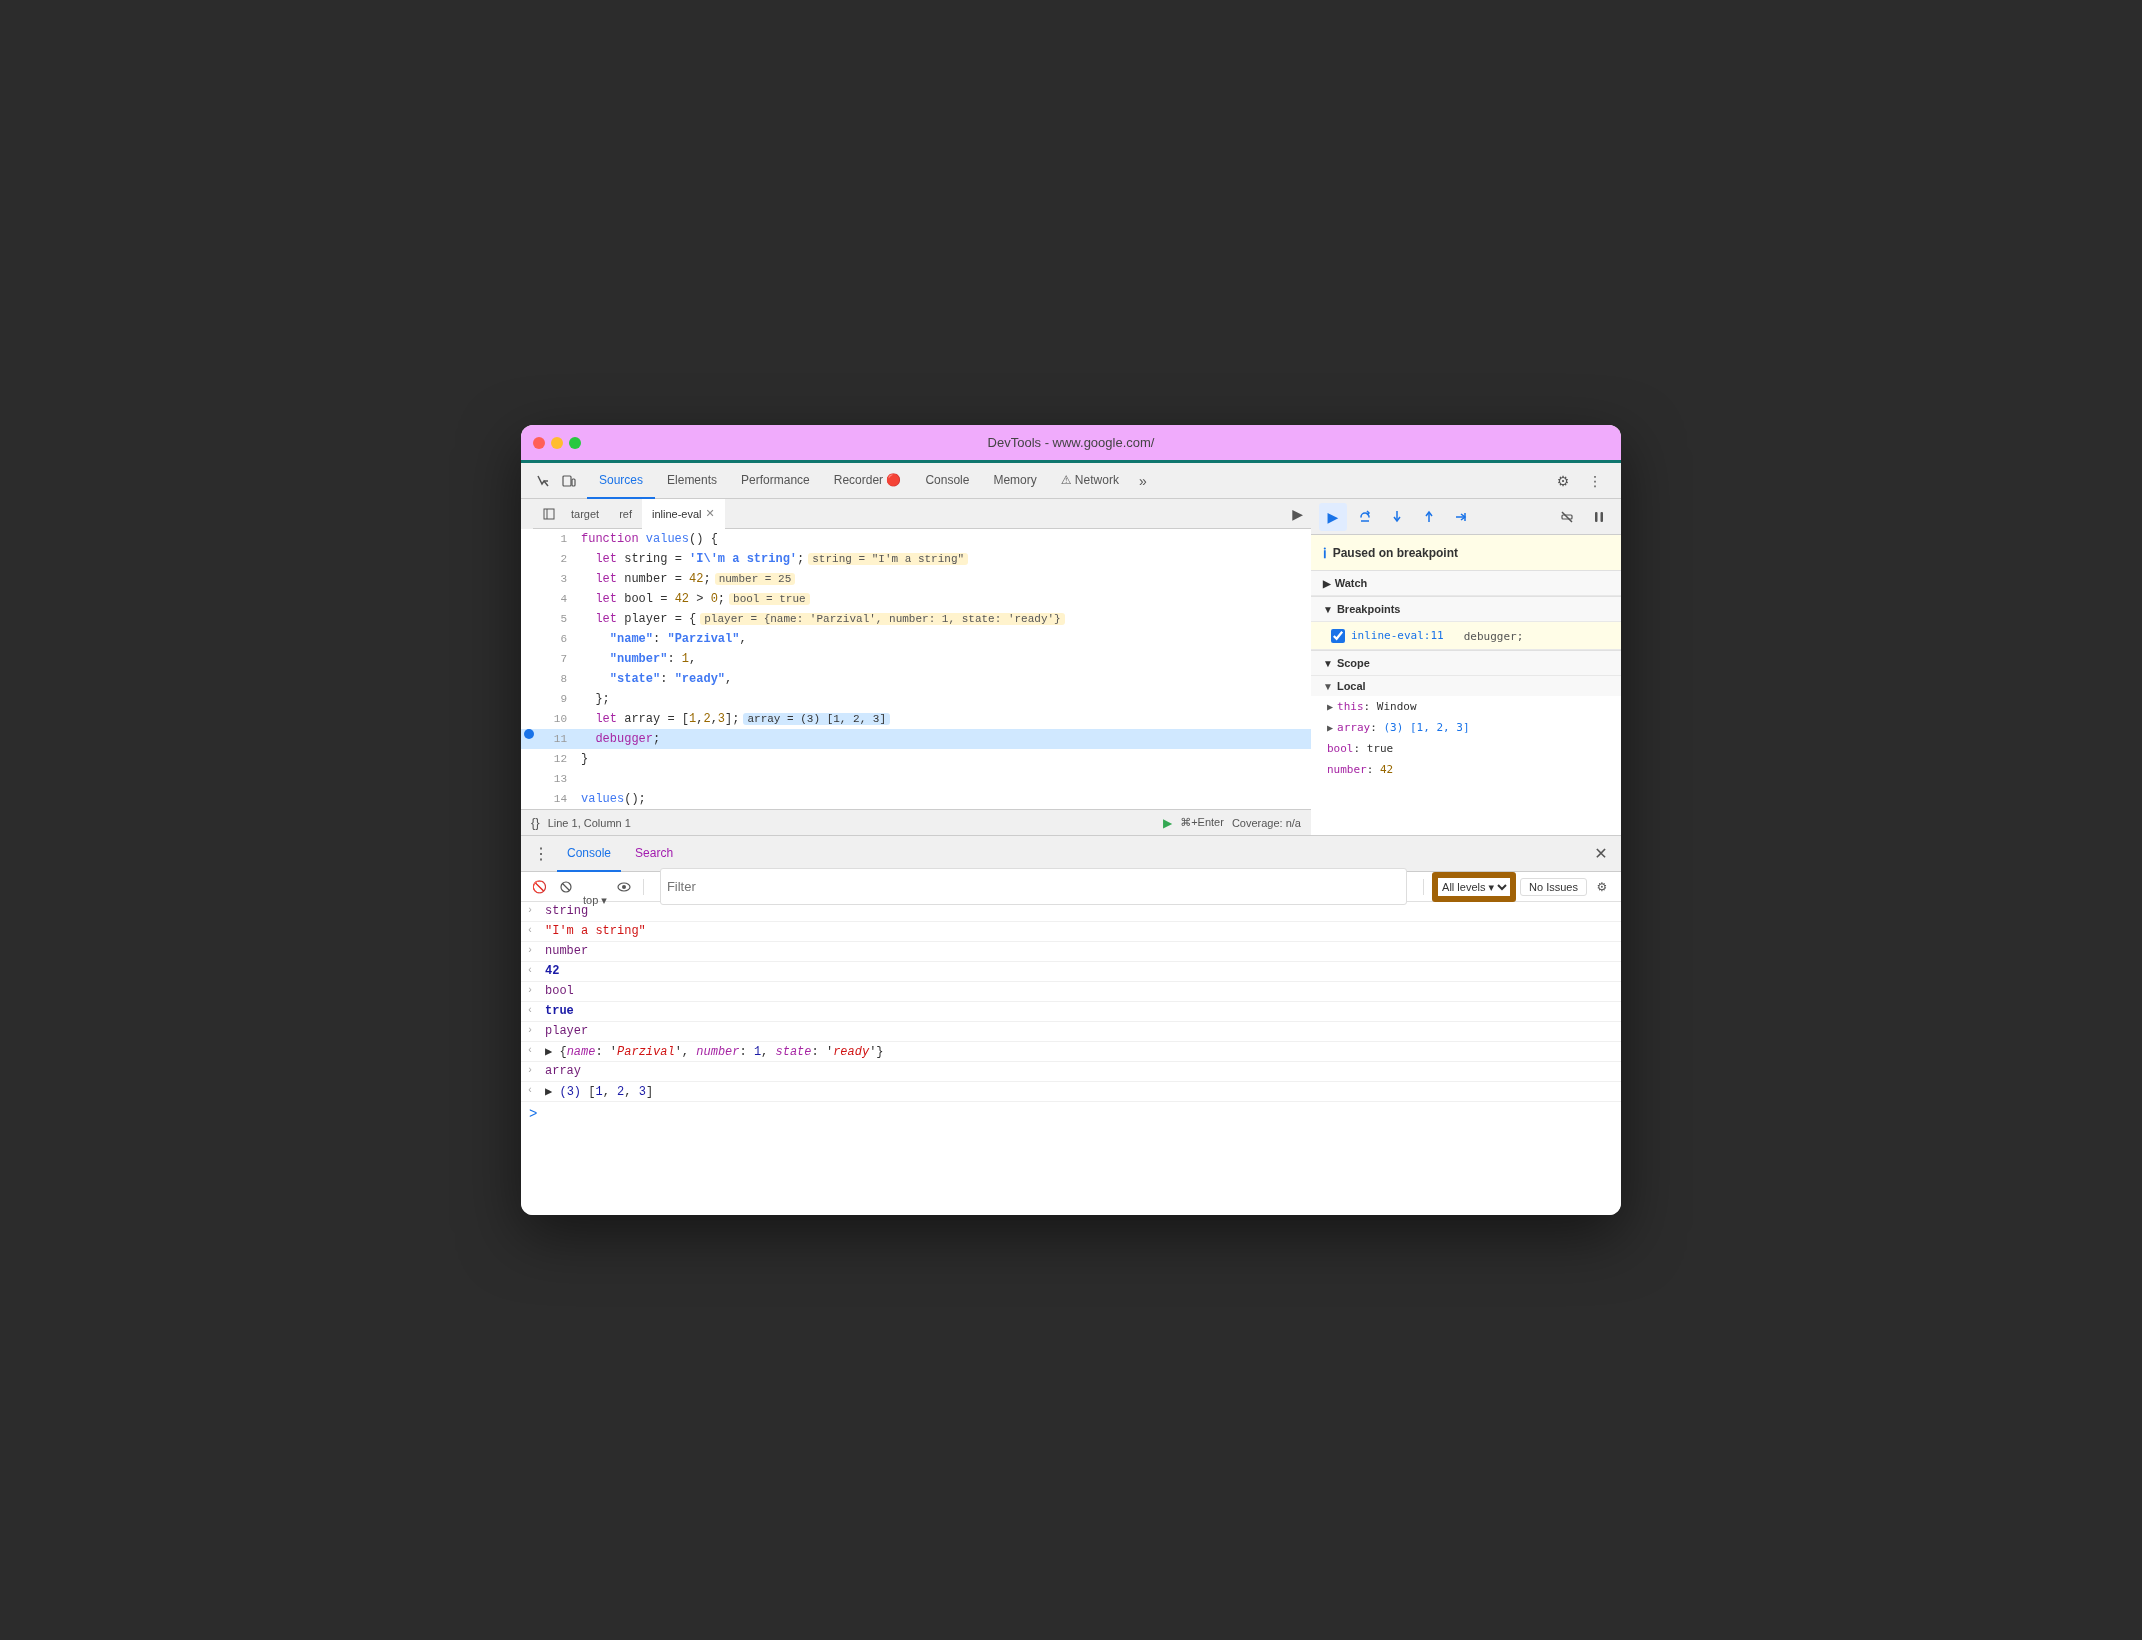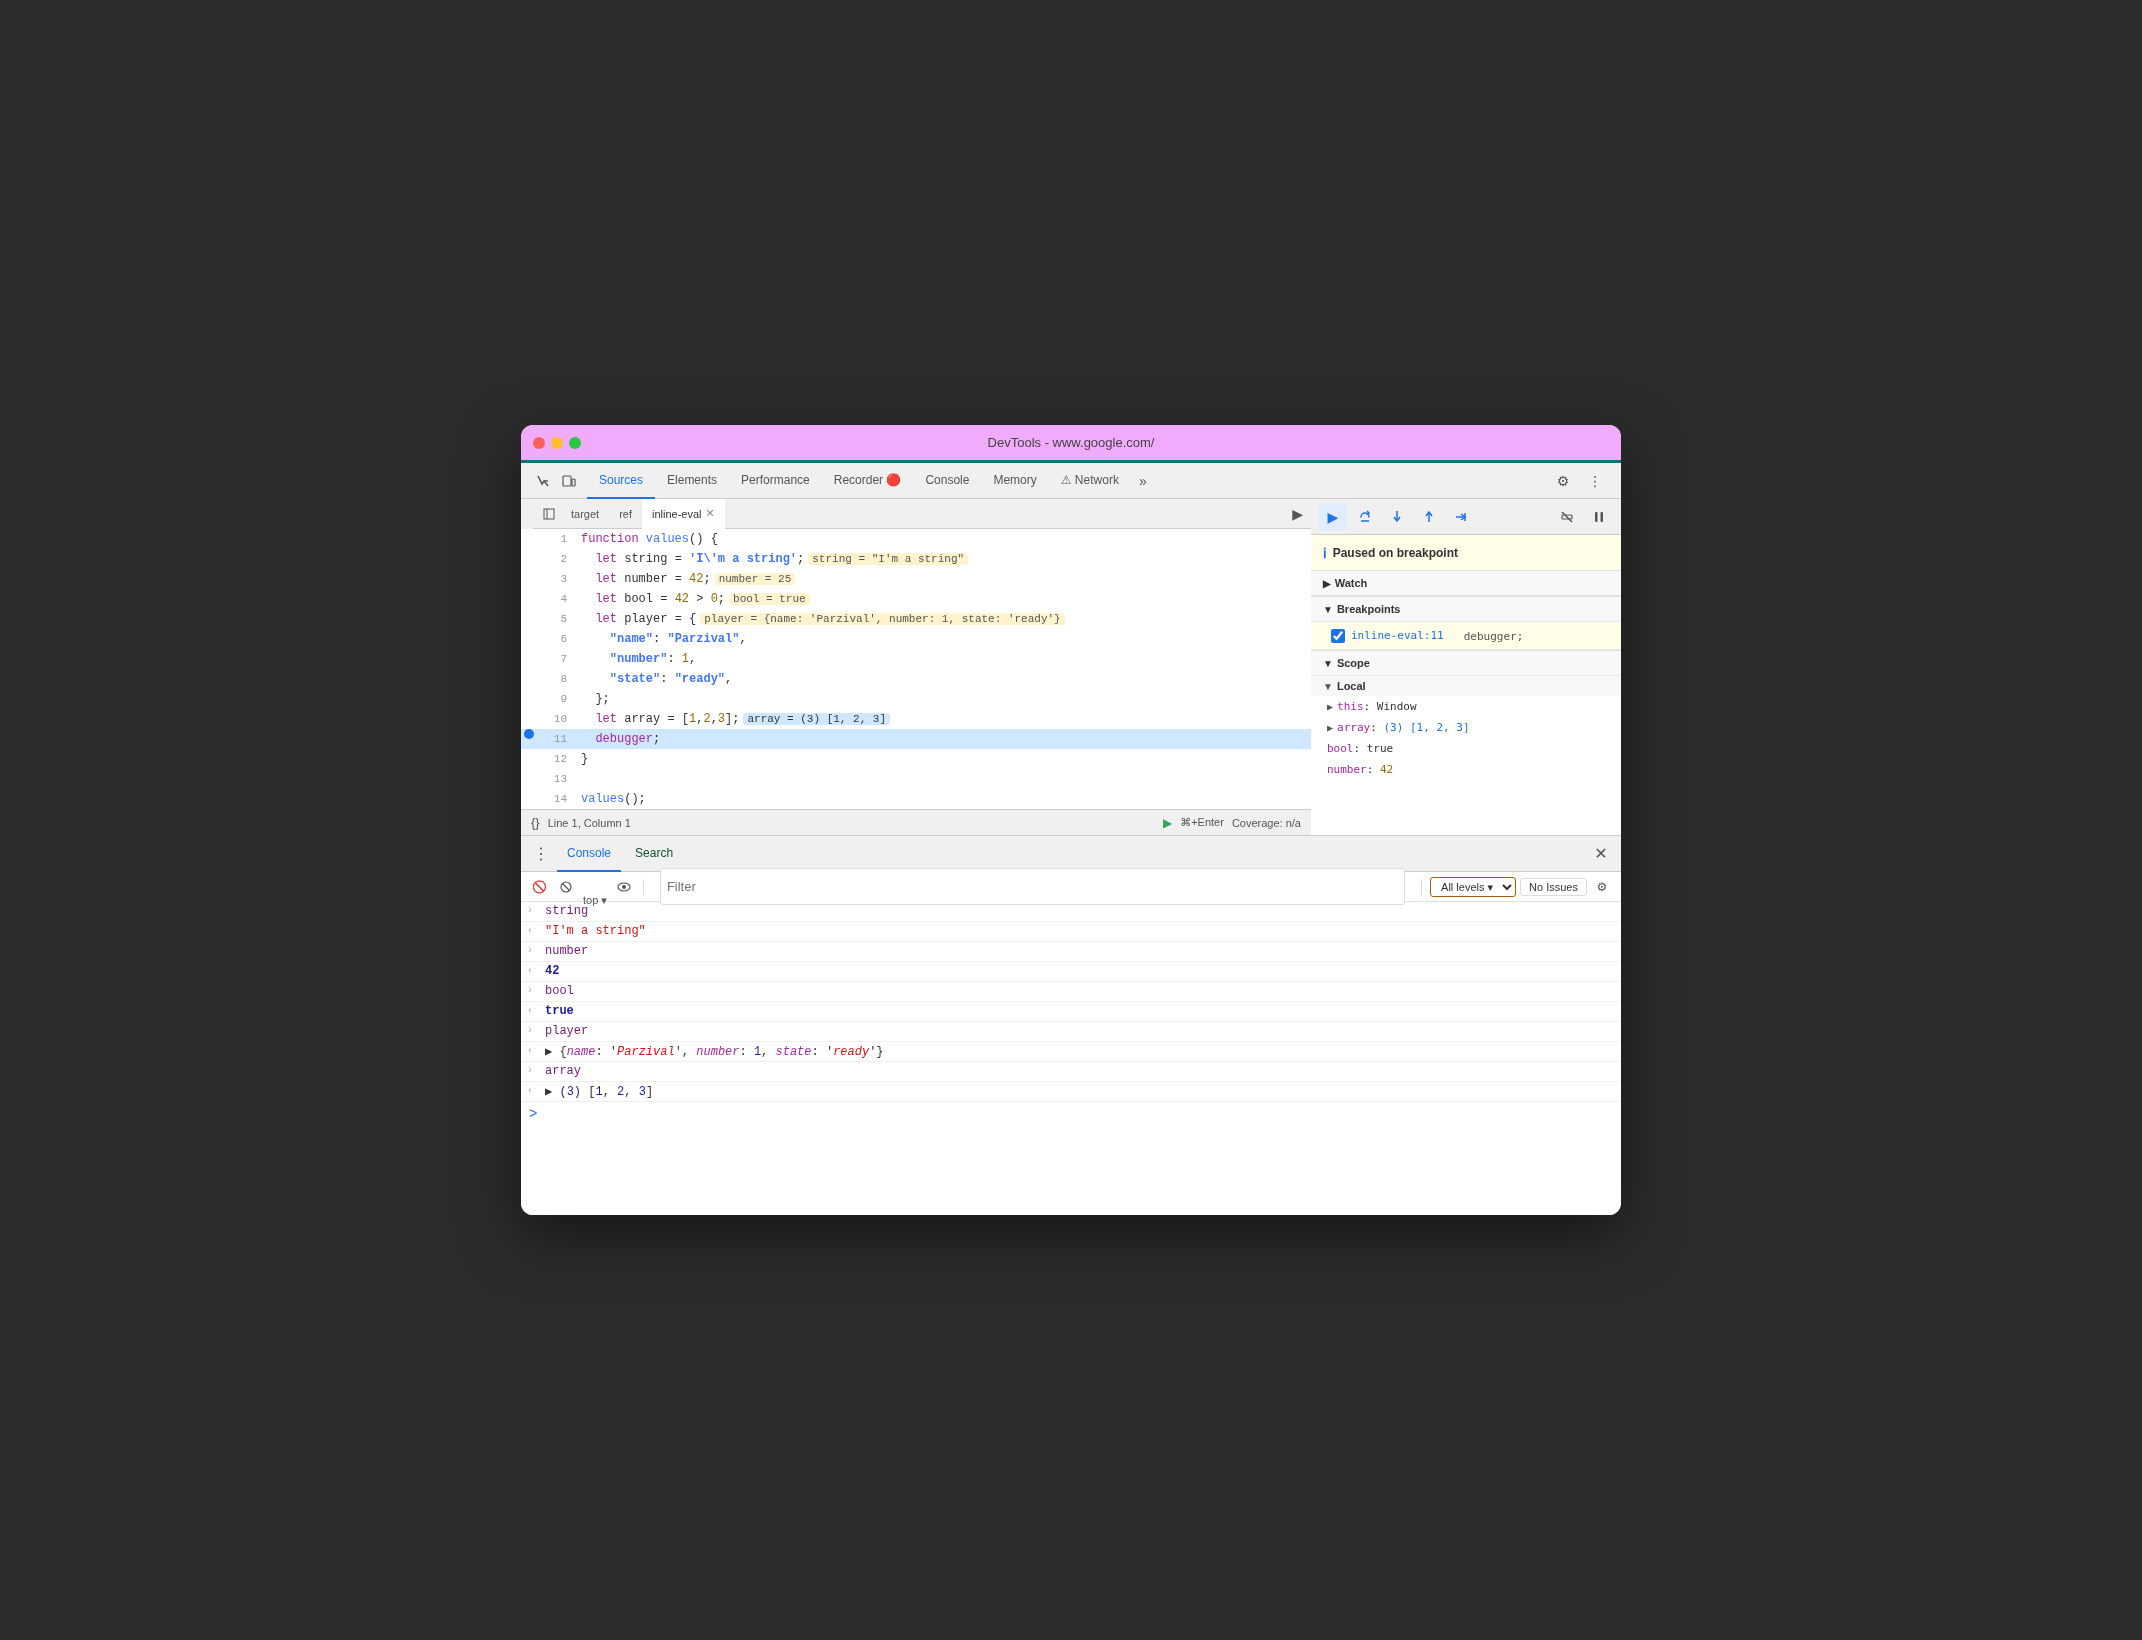--- a/index.html
+++ b/index.html
@@ -389,21 +389,21 @@
       color: #555;
       cursor: pointer;
       font-size: 16px;
     }
     .console-tab {
       padding: 0 10px;
       height: 36px;
       display: flex;
       align-items: center;
       font-size: 12px;
-      color: #14532d;
+      color: #a21caf;
       cursor: pointer;
       border-bottom: 2px solid transparent;
     }
     .console-tab.active {
       color: #1a73e8;
       border-bottom-color: #1a73e8;
       font-weight: 500;
     }
     .console-close-btn {
       margin-left: auto;
@@ -441,22 +441,22 @@
       flex: 1;
       margin: 0 8px;
       padding: 10px 6px;
       border: 1px solid #ddd;
       border-radius: 3px;
       font-size: 13px;
       color: #333;
       outline: none;
     }
     .level-select {
-      padding: 2px 6px;
-      border: 1px solid #a16207;
+      padding: 2px 0;
+      border: 6px solid #a16207;
       border-radius: 3px;
       font-size: 11px;
       color: #333;
       background: #fff;
       cursor: pointer;
     }
     .no-issues-btn {
       padding: 2px 8px;
       border: 1px solid #ddd;
       border-radius: 3px;

